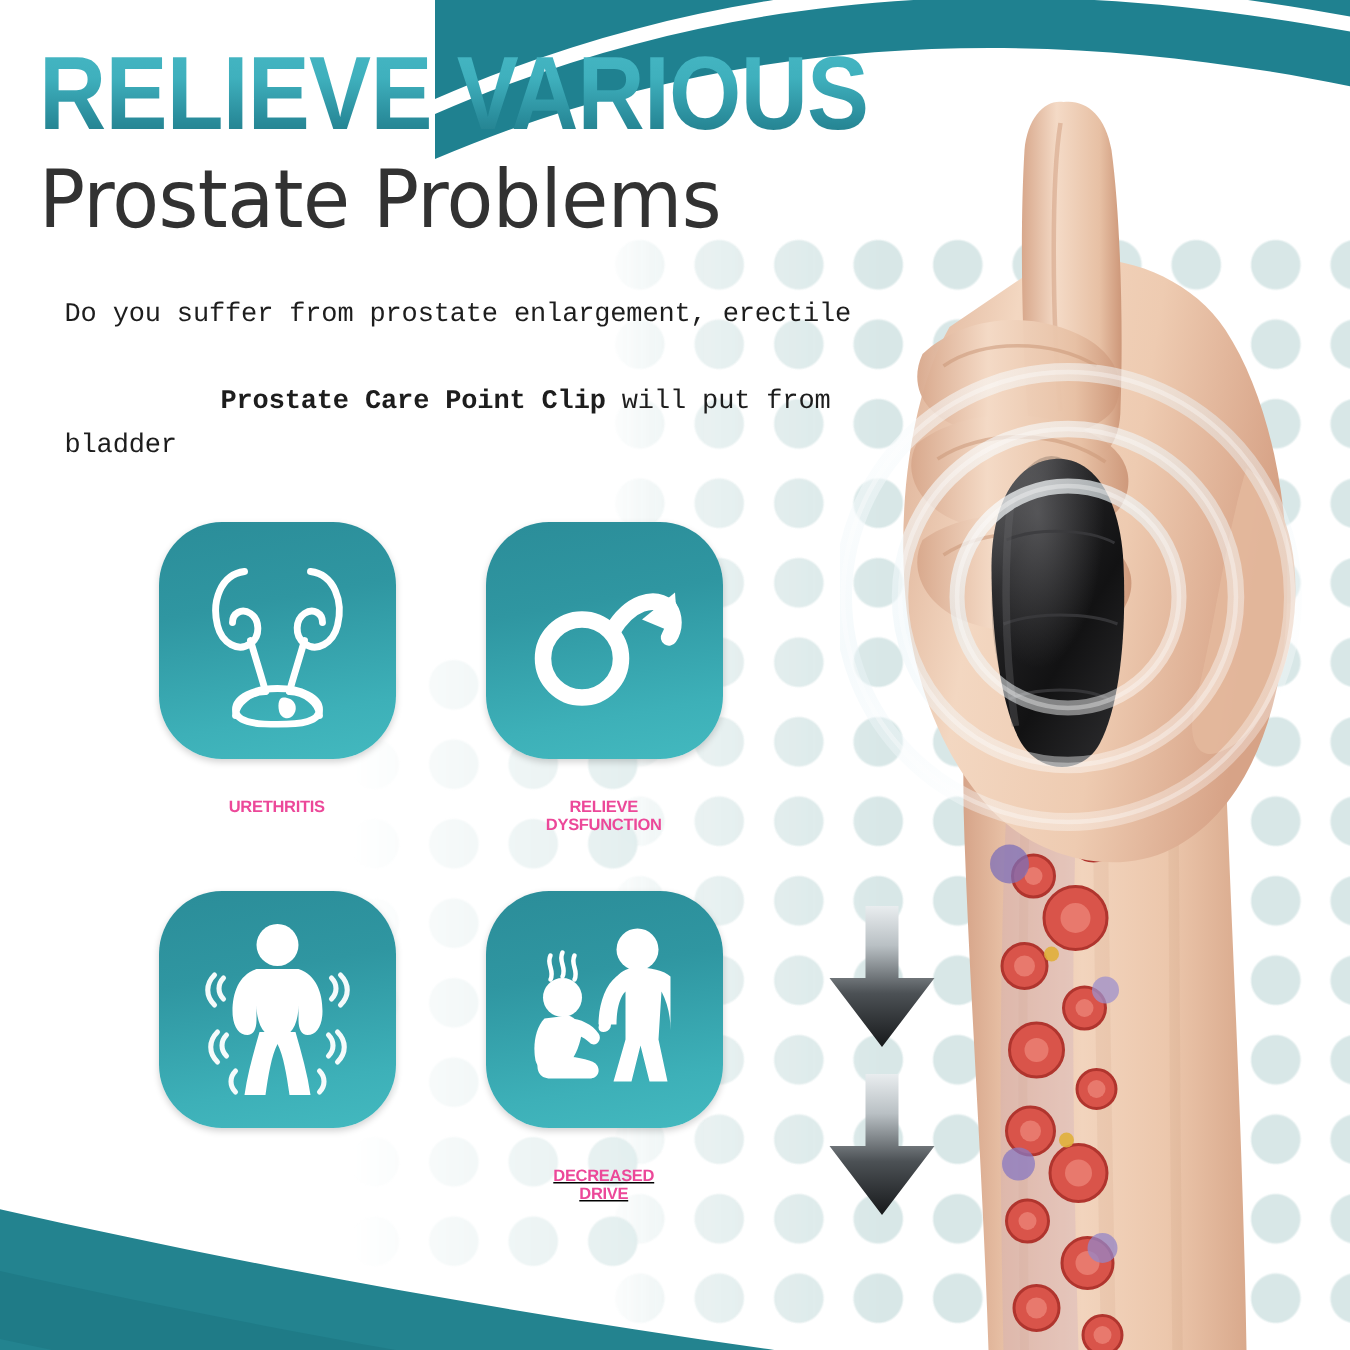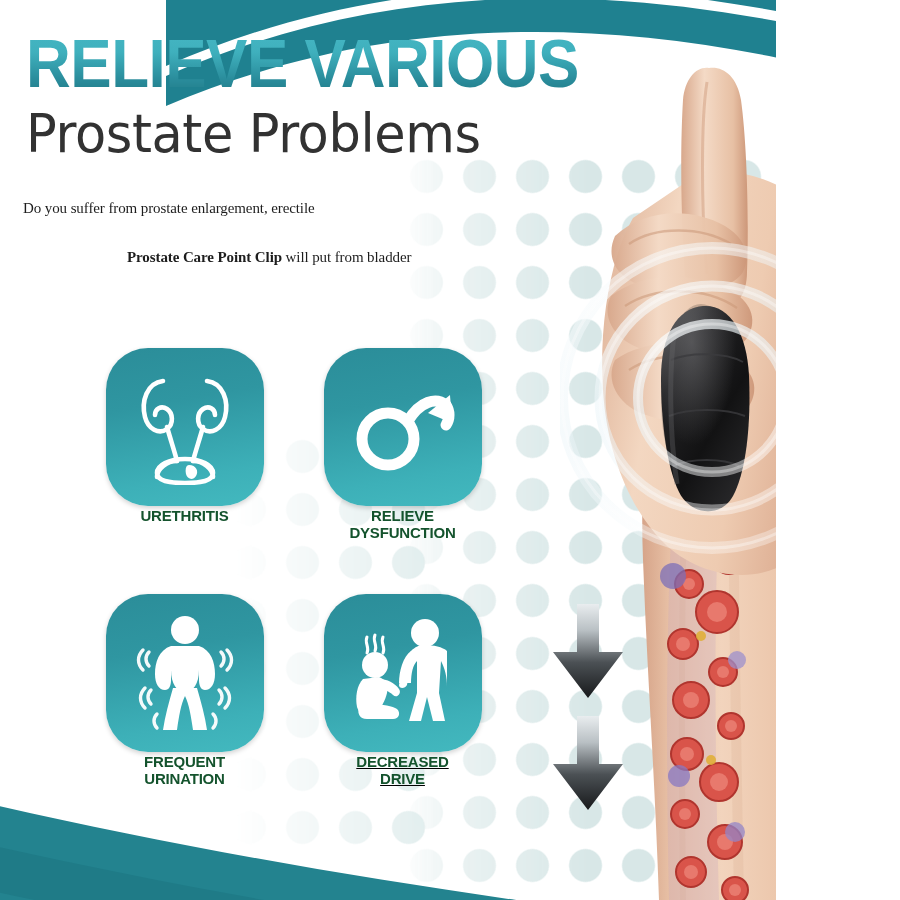--- a/index.html
+++ b/index.html
@@ -5,21 +5,21 @@
 <style>
   * { margin:0; padding:0; box-sizing:border-box; }
   html,body { width:900px; height:900px; overflow:hidden; }
   body {
     font-family:"Liberation Sans", sans-serif;
     background:#ffffff;
     position:relative;
   }
   #poster {
     position:absolute; inset:0;
-    width:776px; height:900px;
+    width:900px; height:900px;
     background:#ffffff;
     overflow:hidden;
   }
 
   
   .dotfield {
     position:absolute;
     top:150px; left:400px;
     width:500px; height:760px;
     background-image:radial-gradient(circle, #d6e6e6 42%, rgba(214,230,230,0) 46%);
@@ -72,23 +72,23 @@
     color:#323232;
     line-height:1.0;
     letter-spacing:-0.4px;
     font-family:"DejaVu Sans", sans-serif;
     transform:scaleY(1.05);
     transform-origin:left top;
   }
 
   
   .lede {
-    position:absolute; left:23px; top:196px; width:590px; z-index:12;
-    font-family:Liberation Serif, serif;
-    font-size:15px;
+    position:absolute; left:43px; top:196px; width:590px; z-index:12;
+    font-family:Liberation Mono, monospace;
+    font-size:18px;
     line-height:1.62;
     color:#1d1d1d;
     letter-spacing:-0.1px;
   }
   .lede .indent { display:inline-block; width:104px; }
   .lede b { font-weight:700;margin-top:20px; }
 
   
   .cards { position:absolute; left:82px; top:348px; z-index:12; }
   .card-cell { position:absolute; width:205px; text-align:center; }
@@ -100,24 +100,24 @@
   .tile {
     width:158px; height:158px;
     margin:0 auto;
     border-radius:42px;
     background:linear-gradient(170deg,#2b8d99 0%,#2f96a1 35%,#3db0b8 78%,#43b9bf 100%);
     box-shadow:0 2px 5px rgba(0,0,0,.18);
     display:flex; align-items:center; justify-content:center;
   }
   .tile svg { display:block; }
   .card-label {
-    margin-top:2px;
-    font-size:15px;
+    margin-top:26px;
+    font-size:11px;
     font-weight:700;
-    color:#14532d;
+    color:#ec4899;
     letter-spacing:-0.2px;
     line-height:1.12;
     white-space:pre-line;
     font-family:"Liberation Sans", sans-serif;
   }
 
   
   .photo { position:absolute; z-index:4; }
 
   .arm {
@@ -449,22 +449,20 @@
             <path d="M96 36 C 102 42, 102 50, 96 56"></path>
             <path d="M20 76 C 16 80, 16 86, 20 90"></path>
             <path d="M14 74 C 8 80, 8 88, 14 94"></path>
             <path d="M88 76 C 92 80, 92 86, 88 90"></path>
             <path d="M94 74 C 100 80, 100 88, 94 94"></path>
             <path d="M26 100 C 22 104, 22 110, 26 114"></path>
             <path d="M82 100 C 86 104, 86 110, 82 114"></path>
           </g>
         </svg>
       </div>
-      <div class="card-label">FREQUENT
-URINATION</div>
     </div>
 
     <div class="card-cell c3">
       <div class="tile">
         <svg width="112" height="112" viewBox="0 0 112 112">
           <g fill="#ffffff">
 
             <circle cx="78" cy="16" r="14"></circle>
             <path d="M64 34 C 56 40, 52 54, 52 66 L 64 66 C 64 56, 66 48, 70 44
                      L 70 76 L 62 104 L 74 104 L 80 80 L 86 104 L 98 104 L 92 76

